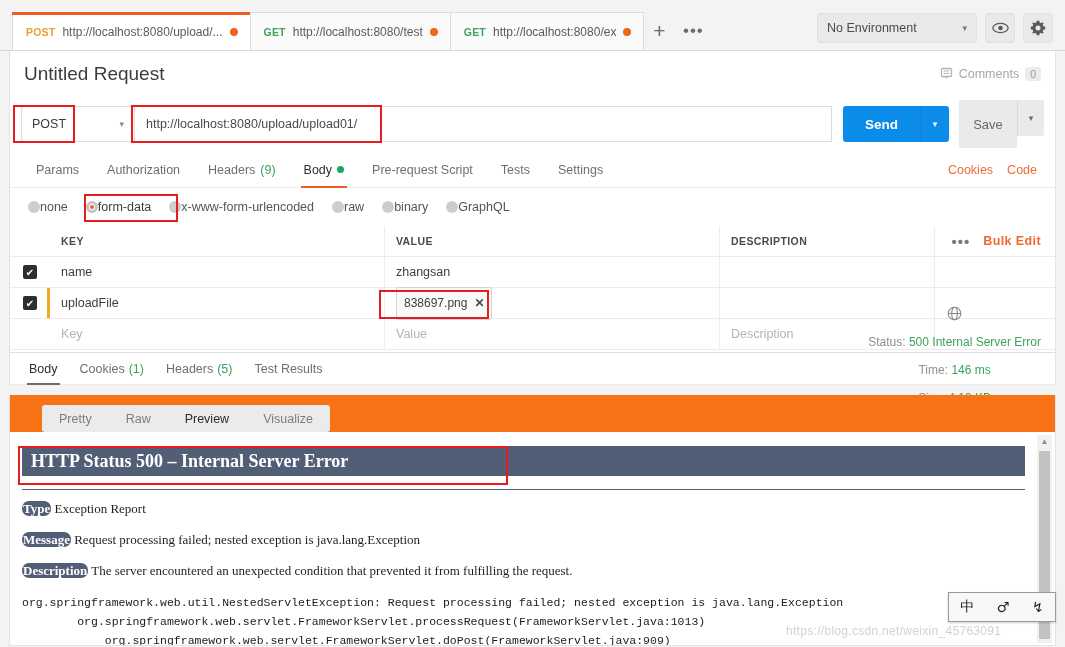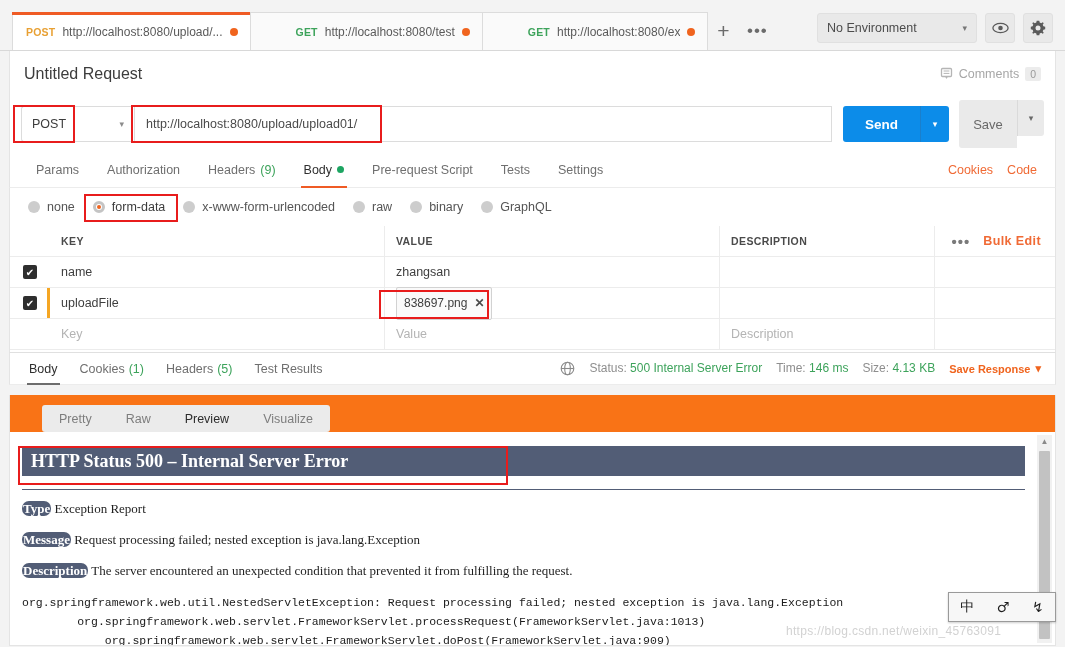--- a/index.html
+++ b/index.html
@@ -28,21 +28,21 @@
     margin-right: -1px; cursor: pointer;
     white-space: nowrap;
   }
   .tab.active { background: #fff; }
   .tab.active::before {
     content: ""; position: absolute; left: -1px; right: -1px; top: -1px;
     height: 3px; background: #ef5b25;
   }
   .tab .verb { font-size: 10.5px; font-weight: bold; letter-spacing: .2px; }
   .verb.post { color: #e8a033; }
-  .verb.get  { color: #3da35b; margin-left: 32px; }
+  .verb.get  { color: #3da35b; }
   .tab .turl { font-size: 12px; color: #5a5a5a; max-width: 168px; overflow: hidden; text-overflow: ellipsis; }
   .dot-unsaved { width: 8px; height: 8px; border-radius: 50%; background: #f0641e; margin-left: auto; flex: none; }
 
   .tabplus, .tabdots {
     height: 38px; width: 32px; display: flex; align-items: center; justify-content: center;
     color: #6b6b6b; cursor: pointer; background: #f3f3f3;
   }
   .tabplus { font-size: 21px; font-weight: 300; }
   .tabdots { font-size: 17px; letter-spacing: 1px; margin-left: 2px; }
 
@@ -56,21 +56,21 @@
     width: 30px; height: 30px; background: #e9e9e9; border: 1px solid #e0e0e0; border-radius: 3px;
     display: flex; align-items: center; justify-content: center; cursor: pointer; color: #5a5a5a;
   }
 
   
   .reqhead {
     position: absolute; left: 9px; top: 51px; width: 1047px; height: 45px;
     background: #fff; border-left: 1px solid #e4e4e4; border-right: 1px solid #e4e4e4;
     display: flex; align-items: center; padding: 0 14px;
   }
-  .reqtitle { font-size: 16px; color: #3c3c3c; text-align: right; }
+  .reqtitle { font-size: 19px; color: #3c3c3c; text-align: right; }
   .comments { margin-left: auto; display: flex; gap: 6px; color: #a7a7a7; font-size: 12.5px; cursor: pointer; }
   .cbadge { background: #ececec; color: #9a9a9a; border-radius: 2px; padding: 1px 5px; font-size: 10.5px; }
 
   
   .urlrow {
     position: absolute; left: 9px; top: 96px; width: 1047px; height: 56px;
     background: #fff; border-left: 1px solid #e4e4e4; border-right: 1px solid #e4e4e4;
     display: flex; align-items: center; padding: 0 11px; gap: 0;
   }
   .methodbox {
@@ -120,21 +120,21 @@
   .greendot { width: 7px; height: 7px; border-radius: 50%; background: #1da562; }
   .rtabs-right { margin-left: auto; display: flex; gap: 14px; padding-right: 6px; }
   .lnk { color: #f06a35; font-size: 12.5px; cursor: pointer; }
 
   
   .radiorow {
     position: absolute; left: 9px; top: 188px; width: 1047px; height: 38px;
     background: #fff; border-left: 1px solid #e4e4e4; border-right: 1px solid #e4e4e4;
     display: flex; align-items: center; padding: 0 18px; gap: 0;
   }
-  .radio { display: flex; align-items: center; gap: 7px; margin-right: 18px; cursor: pointer; font-size: 12.5px; color: #555; }
+  .radio { display: flex; align-items: center; margin-right: 18px; cursor: pointer; font-size: 12.5px; color: #555; }
   .rdot { width: 12px; height: 12px; border-radius: 50%; background: #cdcdcd; flex: none; position: relative; }
   .radio.sel .rdot { background: #fff; border: 3px solid #c4c4c4; }
   .radio.sel .rdot::after {
     content: ""; position: absolute; left: 1px; top: 1px; width: 4px; height: 4px; border-radius: 50%; background: #f0641e;
   }
   .radio.sel { color: #3c3c3c; }
 
   
   .kvtable {
     position: absolute; left: 9px; top: 226px; width: 1047px; height: 126px;
@@ -170,21 +170,21 @@
     border-top: 1px solid #e0e0e0; border-bottom: 1px solid #ececec;
     display: flex; align-items: center; padding: 0 8px;
   }
   .restab {
     position: relative; height: 33px; display: flex; align-items: center; gap: 4px;
     padding: 0 11px; font-size: 12.5px; color: #6f6f6f; cursor: pointer;
   }
   .restab.active { color: #2f2f2f; }
   .restab.active::after { content: ""; position: absolute; left: 9px; right: 9px; bottom: 0; height: 2px; background: #6d6d6d; }
   .restab .cnt { color: #3da35b; }
-  .respmeta { margin-left: auto; display: flex; gap: 14px; font-size: 12px; padding-right: 6px; }
+  .respmeta { margin-left: auto; display: flex; align-items: center; gap: 14px; font-size: 12px; padding-right: 6px; flex-direction: column; }
   .mlabel { color: #8e8e8e; }
   .mval { color: #3da35b; }
   .saveresp { color: #f0641e; font-weight: bold; font-size: 11px; display: flex; align-items: center; gap: 5px; cursor: pointer; }
 
   
   .viewtabs {
     position: absolute; left: 9px; top: 395px; width: 1047px; height: 47px;
     background: #f97316; border-left: 1px solid #e4e4e4; border-right: 1px solid #e4e4e4;
     display: flex; align-items: center; padding: 0 32px;
   }

